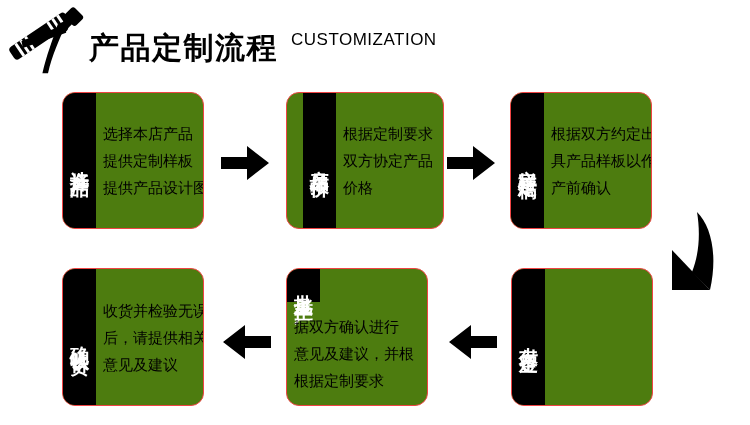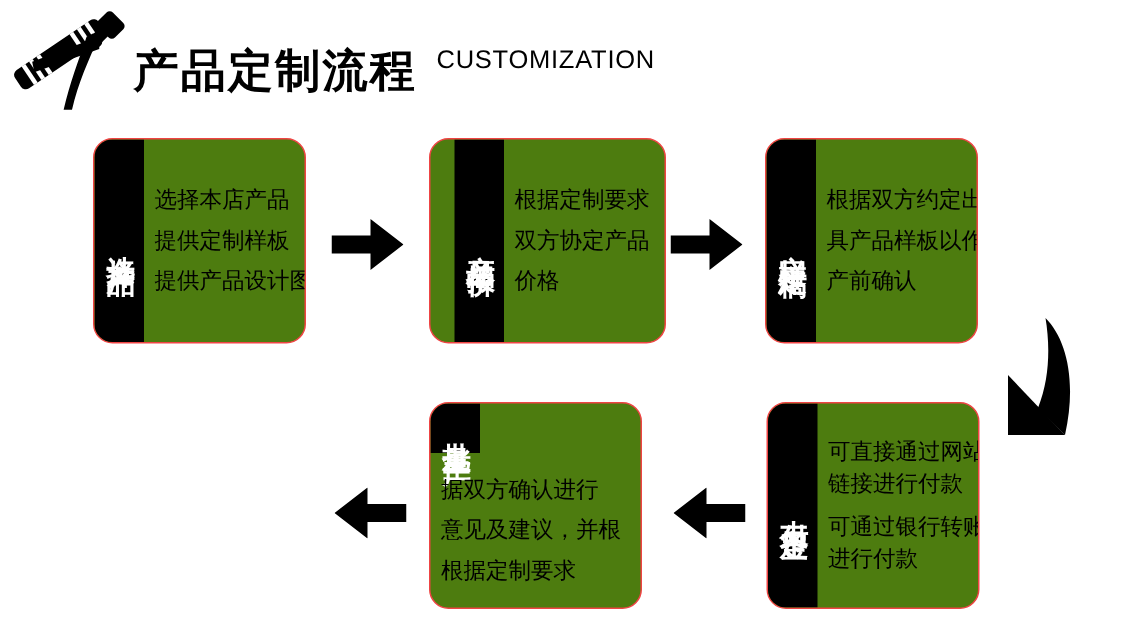--- a/index.html
+++ b/index.html
@@ -98,37 +98,39 @@
     <div class="bar">定样定稿</div>
     <div class="content">
       <div>根据双方约定出</div>
       <div>具产品样板以作</div>
       <div>产前确认</div>
     </div>
   </div>
 
   <div class="step s4">
     <div class="bar">支付定金</div>
-    <div class="content">
-      <div class="tight">可直接通过网站</div>
-      <div class="tight">链接进行付款</div>
-      <div class="tight gap">可通过银行转账</div>
-      <div class="tight">进行付款</div>
-    </div>
   </div>
 
   <div class="step s5">
     <div class="bar">批量生产</div>
     <div class="content">
       <div>据双方确认进行</div>
       <div>意见及建议，并根</div>
       <div>根据定制要求</div>
     </div>
   </div>
 
+  <div class="step s6">
+    <div class="bar">确认收货</div>
+    <div class="content">
+      <div>收货并检验无误</div>
+      <div>后，请提供相关</div>
+      <div>意见及建议</div>
+    </div>
+  </div>
 
   <svg class="arrow a1" width="48" height="34" viewBox="0 0 48 34" aria-hidden="true">
     <path d="M0 11 H26 V0 L48 17 L26 34 V23 H0 Z" fill="#000"></path>
   </svg>
   <svg class="arrow a2" width="48" height="34" viewBox="0 0 48 34" aria-hidden="true">
     <path d="M0 11 H26 V0 L48 17 L26 34 V23 H0 Z" fill="#000"></path>
   </svg>
   <svg class="arrow a-curve" width="48" height="98" viewBox="0 0 48 98" aria-hidden="true">
     <path d="M31 2 C45 16 52 44 44 80 L26 62 C34 42 34 20 31 2 Z" fill="#000"></path>
     <path d="M6 40 L44 80 L6 80 Z" fill="#000"></path>

